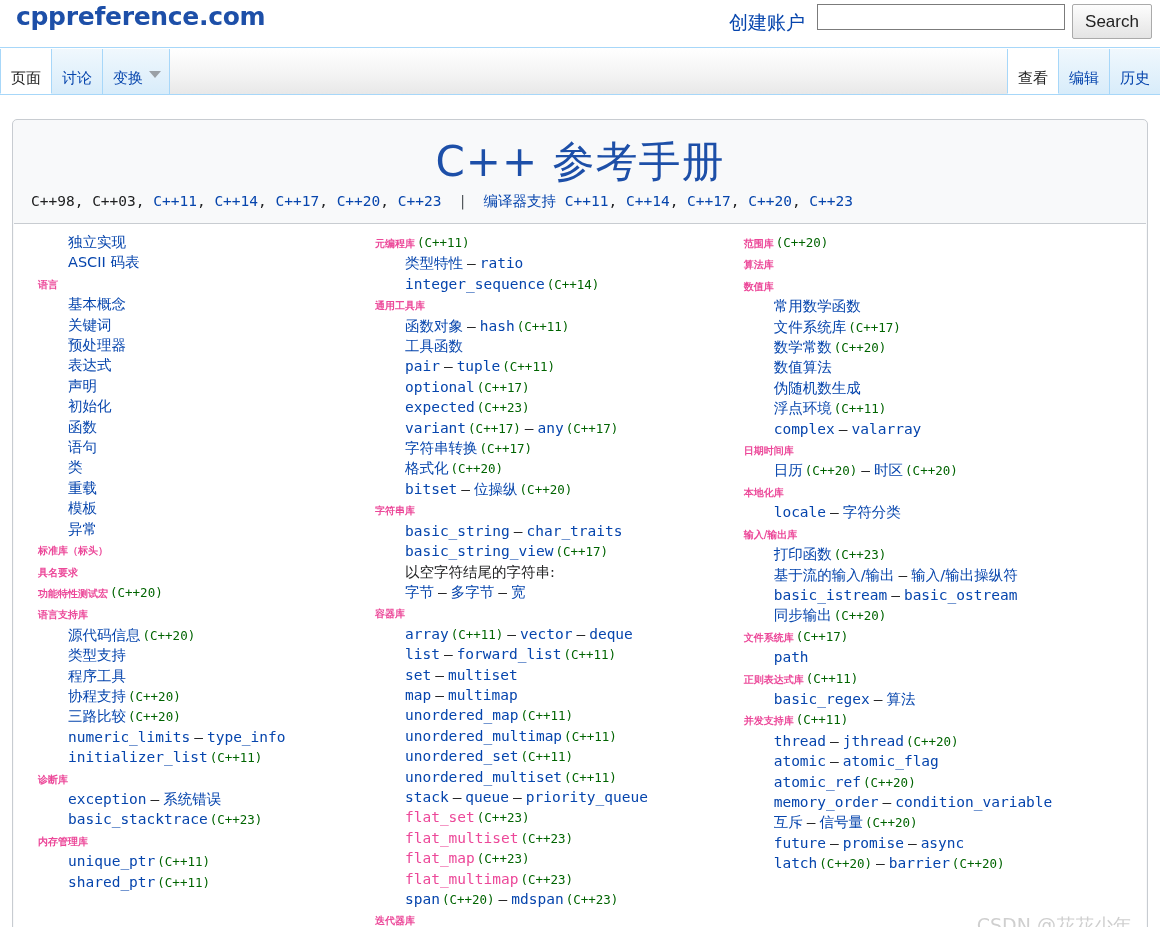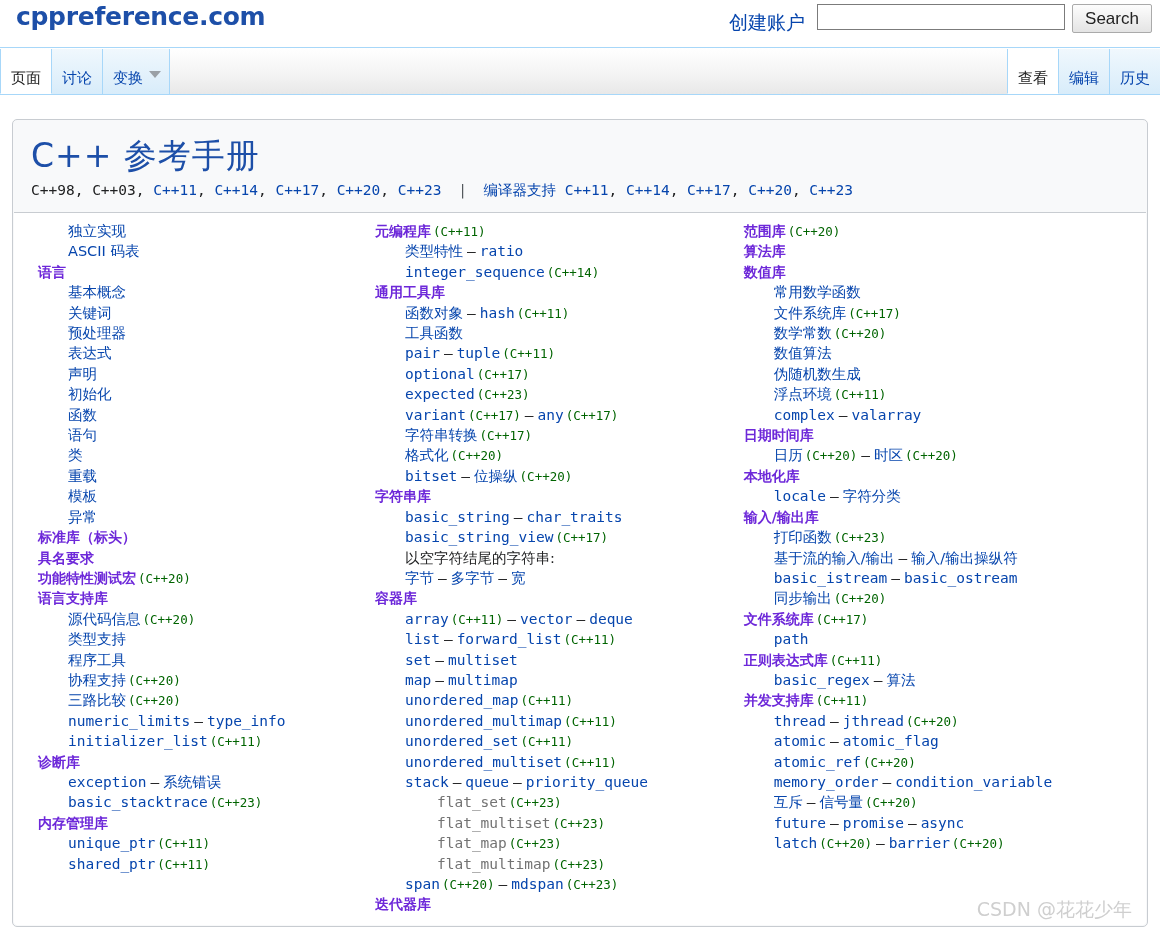--- a/index.html
+++ b/index.html
@@ -41,21 +41,21 @@
     background: #fff;
     box-sizing: border-box;
     padding: 2px 4px;
     font-size: 14px;
     outline: none;
     font-family: "Liberation Sans", sans-serif;
   }
   .search-button {
     position: absolute;
     right: 8px; top: 4px;
-    height: 29px;
+    height: 35px;
     min-width: 80px;
     padding: 0 12px;
     font-size: 17px;
     background: linear-gradient(#fdfdfd, #e4e4e4);
     border: 1px solid #aaa;
     border-radius: 2px;
     cursor: pointer;
     font-family: "Liberation Sans", sans-serif;
     color: #222;
   }
@@ -108,25 +108,26 @@
   .content-wrap { padding: 24px 12px 0 12px; }
   .main-box {
     border: 1px solid #c8ccd1;
     border-radius: 5px;
     background: #f8f9fa;
     padding: 8px 0 0 0;
   }
   .title-block { padding: 6px 18px 10px 18px; }
   h1.page-title {
     margin: 0 0 2px 0;
-    font-size: 33px;
+    font-size: 42px;
     font-weight: normal;
     color: #1d4fa8;
     font-family: "DejaVu Sans", sans-serif;
     letter-spacing: 1px;
+    text-align: center;
   }
   .std-line {
     font-family: "DejaVu Sans Mono", monospace;
     font-size: 14.5px;
     color: #202122;
     white-space: nowrap;
   }
   .std-sep { color:#54595d; padding: 0 8px; }
   .compiler-support { color:#0645ad; }
 
@@ -144,38 +145,38 @@
   .col-1 { width: 330px; padding-left: 24px;}
   .col-2 { width: 360px; padding-left: 4px;}
   .col-3 { width: 400px; padding-left: 6px;}
 
   ul.navlist { list-style: none; margin: 0; padding: 0; }
   ul.navlist ul { list-style: none; margin: 0; padding-left: 30px; }
   ul.navlist li { margin: 0; padding: 0; line-height: 19.4px; white-space: nowrap; }
 
   .hd {
     font-weight: bold;
-    font-size: 14px;
-    color: #6d28d9;
+    font-size: 10px;
+    color: #ec4899;
     font-family: "DejaVu Sans", sans-serif;
   }
   .hd.lnk { cursor: pointer; }
   .itm {
     font-size: 14.5px;
     color: #0645ad;
     cursor: pointer;
     font-family: "DejaVu Sans", sans-serif;
   }
   .mono {
     font-family: "DejaVu Sans Mono", monospace;
     font-size: 14.5px;
     color: #0645ad;
     cursor: pointer;
   }
-  .mono.broken { color: #737373; margin-left: 32px; }
+  .mono.broken { color: #ec4899; }
   .plain {
     font-size: 14.5px;
     color: #202122;
     font-family: "DejaVu Sans", sans-serif;
   }
   .ver {
     color: #006400;
     font-family: "DejaVu Sans Mono", monospace;
     font-size: 12.5px;
     padding-left: 2px;

